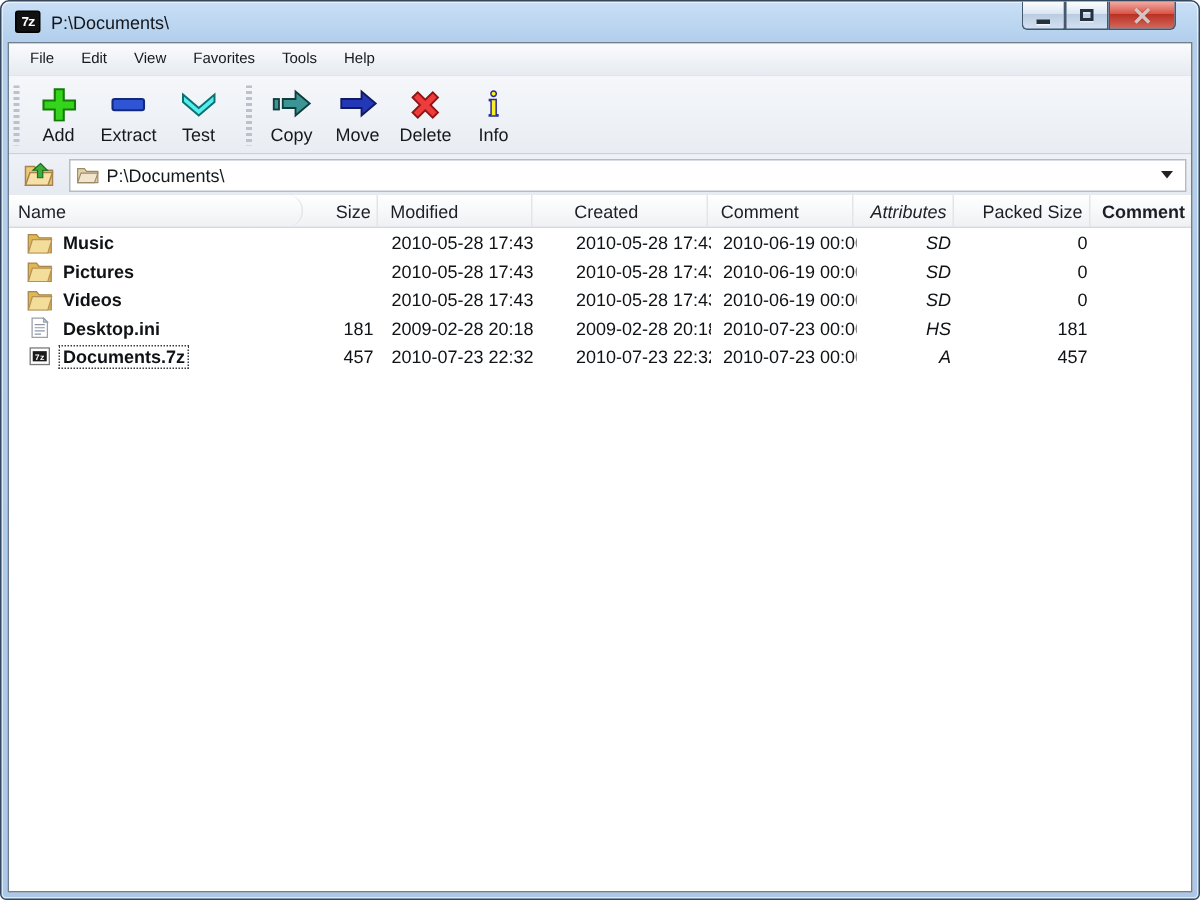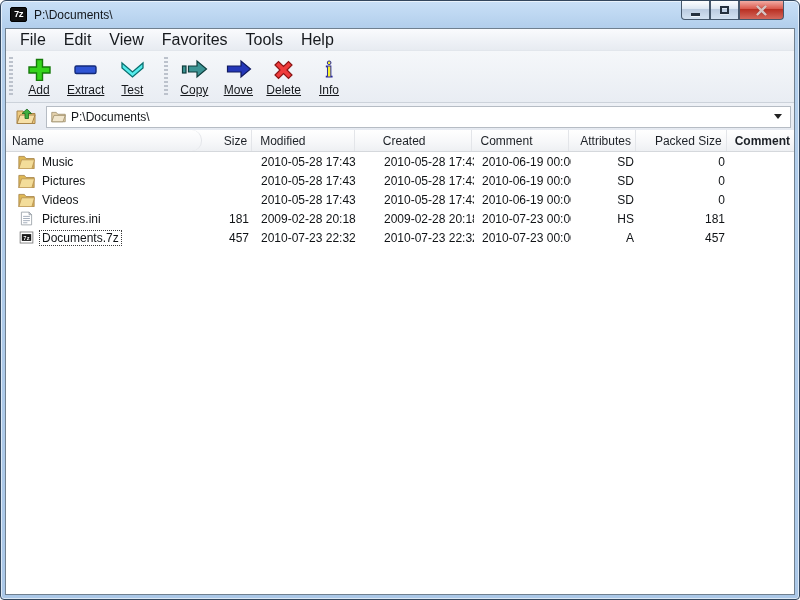--- a/index.html
+++ b/index.html
@@ -42,36 +42,36 @@
   .client {
     position:absolute; top:27px; left:4px; right:4px; bottom:4px;
     border:1px solid #70808f; background:#fff;
     display:flex; flex-direction:column; overflow:hidden;
   }
 
   .menubar {
     height:22px; background: linear-gradient(#fafbfd, #eef1f6 60%, #e7ebf1);
     border-bottom:1px solid #e2e6ec; display:flex; align-items:center; padding-left:5px; flex:0 0 auto;
   }
-  .menu-item { font-size:16px; color:#16191d; padding:18px 9px; }
+  .menu-item { font-size:10px; color:#16191d; padding:18px 9px; }
 
   .toolbar {
     height:52px; background: linear-gradient(#f5f7fa, #e9edf3);
     border-bottom:1px solid #ccd2da; display:flex; align-items:center; flex:0 0 auto;
   }
   .gripper {
     width:4px; height:40px; margin:0 4px 0 3px;
     background: repeating-linear-gradient(to bottom, #bcc2cc 0 2px, transparent 2px 4px);
   }
   .tb-group { display:flex; align-items:flex-start; height:100%; padding-top:4px; }
   .tb-btn {
     min-width:44px; padding:2px 6px 0; display:flex; flex-direction:column; align-items:center; border-radius:3px;
   }
   .tb-btn svg { display:block; height:24px; }
-  .tb-label { font-size:12px; color:#16191d; margin-top:2px; white-space:nowrap;text-decoration:underline; }
+  .tb-label { font-size:12px; color:#16191d; margin-top:2px; white-space:nowrap; }
 
   .addressbar {
     height:27px; background: linear-gradient(#eef1f6, #e6eaf1);
     display:flex; align-items:center; padding:0 3px 0 6px; flex:0 0 auto;
   }
   .up-btn { width:28px; height:24px; display:flex; align-items:center; justify-content:center; border-radius:3px; }
   .combo {
     flex:1; height:22px; margin-left:6px; background:#fff;
     border:1px solid #b6bcc4; display:flex; align-items:center; padding:0 4px; position:relative;
   }
@@ -91,27 +91,27 @@
   .th { display:flex; align-items:center; border-right:1px solid #e3e5e9; padding:0 4px; }
   .tbody { flex:1; overflow:hidden; }
   .tr { height:19px; display:flex; align-items:center; font-size:12px; color:#101316; }
   .td { display:flex; align-items:center; height:100%; padding:0 4px; white-space:nowrap; overflow:hidden; }
 
   .c-name   { width:197px; padding-left:6px;border-radius:10px; }
   .c-size   { width:50px;  justify-content:flex-end; }
   .c-mod    { width:103px; padding-left:8px; }
   .c-cre    { width:98px;  padding-left:8px;margin-left:20px; }
   .c-acc    { width:97px;  padding-left:8px; }
-  .c-attr   { width:67px;  justify-content:flex-end; }
+  .c-attr   { width:67px;  justify-content:flex-end;font-style:italic; }
   .c-pack   { width:91px;  justify-content:flex-end; }
   .c-com    { flex:1; padding-left:8px; border-right:none;font-weight:bold; }
 
   .tr .c-name { padding-left:12px; }
   .row-icon { width:17px; height:15px; margin-right:5px; flex:0 0 auto; }
-  .fname { padding:0 2px; }
+  .fname { padding:0 2px;font-weight:bold; }
   .fname.focused { outline:1px dotted #3c3c3c; }
 
   
   .statusbar {
     height:24px; flex:0 0 auto; background:#f0eff0; border-top:1px solid #8f959c;
     position:relative; display:flex; align-items:center; font-size:12px; color:#15181c; padding-left:6px;
   }
   .sb-div { position:absolute; top:3px; bottom:3px; width:1px; background:#d2d2d2; box-shadow:1px 0 0 #fff; }
 </style>
 </head>
@@ -283,21 +283,21 @@
           <div class="td c-com"></div>
         </div>
 
         <div class="tr">
           <div class="td c-name">
             <svg class="row-icon" viewBox="0 0 20 17">
               <path d="M4 1 h9 l3 3 v12 H4 z" fill="#fff" stroke="#9aa0a8"></path>
               <path d="M13 1 l3 3 h-3 z" fill="#dde2e8" stroke="#9aa0a8"></path>
               <path d="M6 6 h8 M6 8.5 h8 M6 11 h8 M6 13.5 h5" stroke="#8b97a8" stroke-width="0.9"></path>
             </svg>
-            <span class="fname">Pictures.ini</span>
+            <span class="fname">Desktop.ini</span>
           </div>
           <div class="td c-size">181</div>
           <div class="td c-mod">2009-02-28 20:18</div>
           <div class="td c-cre">2009-02-28 20:18</div>
           <div class="td c-acc">2010-07-23 00:00</div>
           <div class="td c-attr">HS</div>
           <div class="td c-pack">181</div>
           <div class="td c-com"></div>
         </div>
 

